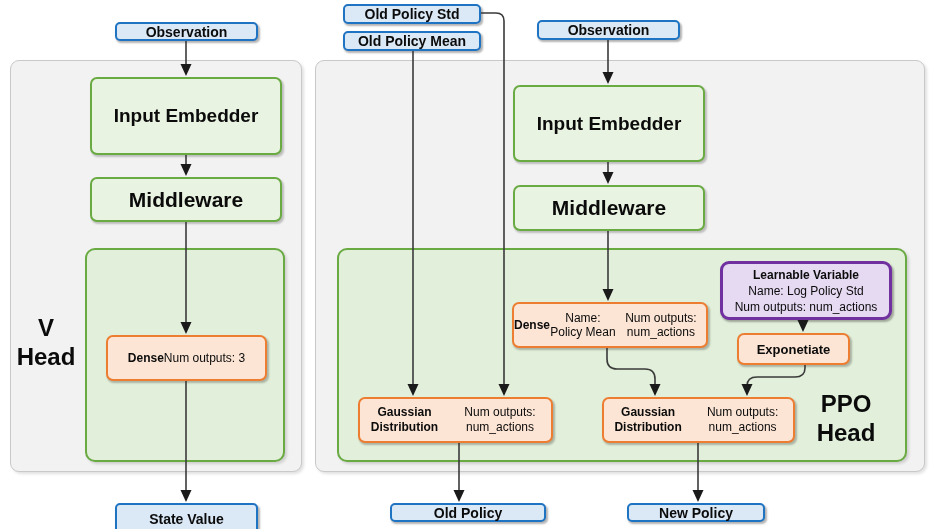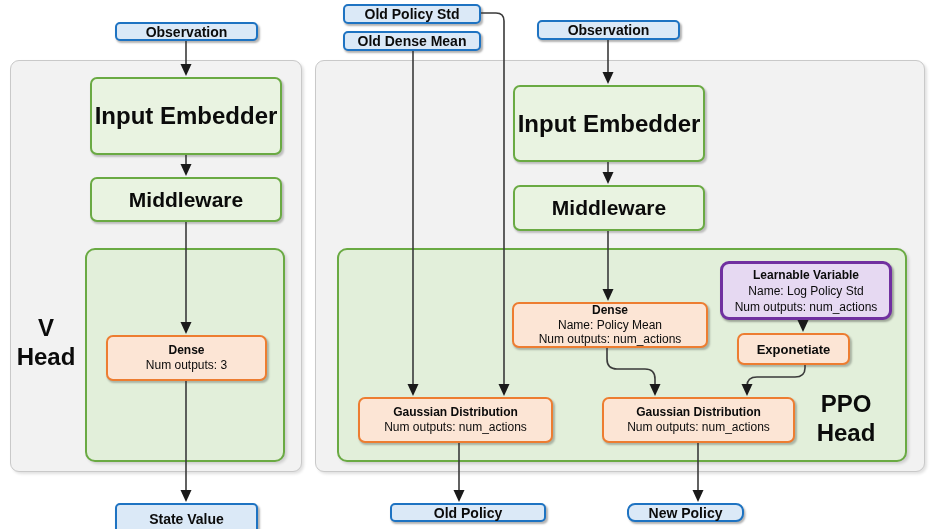--- a/index.html
+++ b/index.html
@@ -21,27 +21,27 @@
     position:absolute;background:var(--blue-fill,#dbe9f7);
     border:2.5px solid var(--blue-border,#1e73c2);border-radius:5px;
     display:flex;align-items:center;justify-content:center;
     font-weight:bold;font-size:14px;box-shadow:1.5px 2px 2px rgba(0,0,0,.3);
     box-sizing:border-box;
   }
   .big-green{
     position:absolute;background:var(--green-fill,#e9f3e1);
     border:2px solid var(--green-border,#6aaa43);border-radius:7px;
     display:flex;align-items:center;justify-content:center;
-    font-weight:bold;font-size:24px;box-shadow:1.5px 2px 2px rgba(0,0,0,.22);
+    font-weight:bold;font-size:19px;box-shadow:1.5px 2px 2px rgba(0,0,0,.22);
     box-sizing:border-box;
   }
   .orange-node{
     position:absolute;background:var(--orange-fill,#fce5d5);
     border:2.5px solid var(--orange-border,#ed7d31);border-radius:7px;
-    display:flex;flex-direction:column;align-items:center;justify-content:center;
+    display:flex;flex-direction:row;align-items:center;justify-content:center;
     font-size:12px;line-height:15px;text-align:center;
     box-shadow:1.5px 2px 2px rgba(0,0,0,.25);box-sizing:border-box;
   }
   .purple-node{
     position:absolute;background:var(--purple-fill,#e6d9f2);
     border:3px solid var(--purple-border,#7030a0);border-radius:9px;
     display:flex;flex-direction:column;align-items:center;justify-content:center;
     font-size:12px;line-height:16px;text-align:right;
     box-shadow:1.5px 2px 2px rgba(0,0,0,.3);box-sizing:border-box;
   }
@@ -83,21 +83,21 @@
 
   <div class="green-container" style="left:337px;top:248px;width:566px;height:210px;"></div>
 
   <div class="head-label" style="left:805px;top:389px;width:82px;">
     <div>PPO</div>
     <div>Head</div>
   </div>
 
   <div class="blue-node" style="left:343px;top:4px;width:138px;height:20px;">Old Policy Std</div>
 
-  <div class="blue-node" style="left:343px;top:31px;width:138px;height:20px;">Old Dense Mean</div>
+  <div class="blue-node" style="left:343px;top:31px;width:138px;height:20px;">Old Policy Mean</div>
 
   <div class="blue-node" style="left:537px;top:20px;width:143px;height:20px;">Observation</div>
 
   <div class="big-green" style="left:513px;top:85px;width:192px;height:77px;">Input Embedder</div>
 
   <div class="big-green" style="left:513px;top:185px;width:192px;height:46px;font-size:21px;">Middleware</div>
 
   <div class="orange-node" style="left:512px;top:302px;width:196px;height:46px;line-height:14.5px;">
     <div class="node-title">Dense</div>
     <div>Name: Policy Mean</div>
@@ -119,21 +119,21 @@
     <div>Num outputs: num_actions</div>
   </div>
 
   <div class="orange-node" style="left:602px;top:397px;width:193px;height:46px;">
     <div class="node-title">Gaussian Distribution</div>
     <div>Num outputs: num_actions</div>
   </div>
 
   <div class="blue-node" style="left:390px;top:503px;width:156px;height:19px;">Old Policy</div>
 
-  <div class="blue-node" style="left:627px;top:503px;width:117px;height:19px;border-radius:8px;">New Policy</div>
+  <div class="blue-node" style="left:627px;top:503px;width:138px;height:19px;">New Policy</div>
 
   <svg id="connectors" width="931" height="529" viewBox="0 0 931 529">
     <defs>
       <marker id="arrow" markerUnits="userSpaceOnUse" markerWidth="14" markerHeight="12" refX="10" refY="5.5" orient="auto">
         <path d="M0,0 L12,5.5 L0,11 z" fill="#1a1a1a"></path>
       </marker>
     </defs>
     <g fill="none" stroke="#3a3a3a" stroke-width="1.6">
       <path d="M186,41 V74" marker-end="url(#arrow)"></path>
       <path d="M186,155 V174" marker-end="url(#arrow)"></path>

